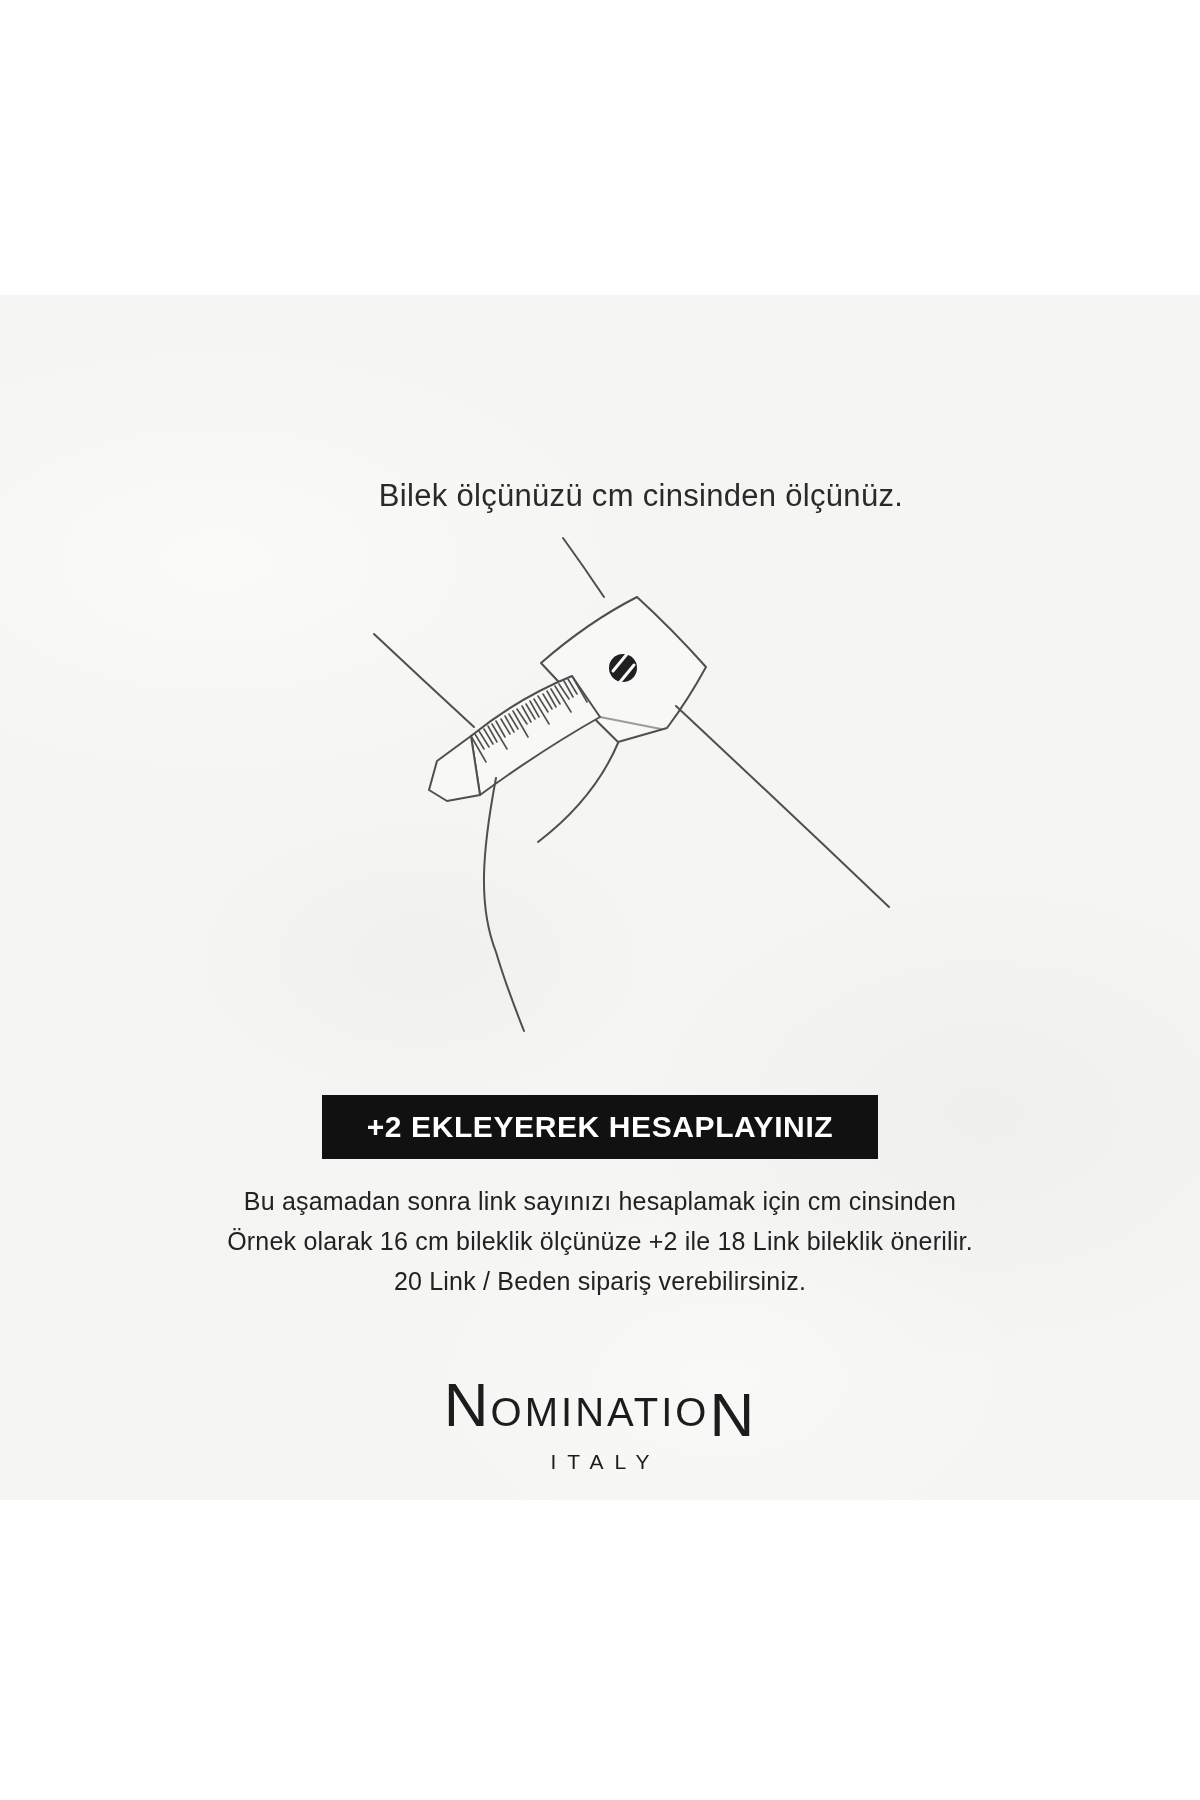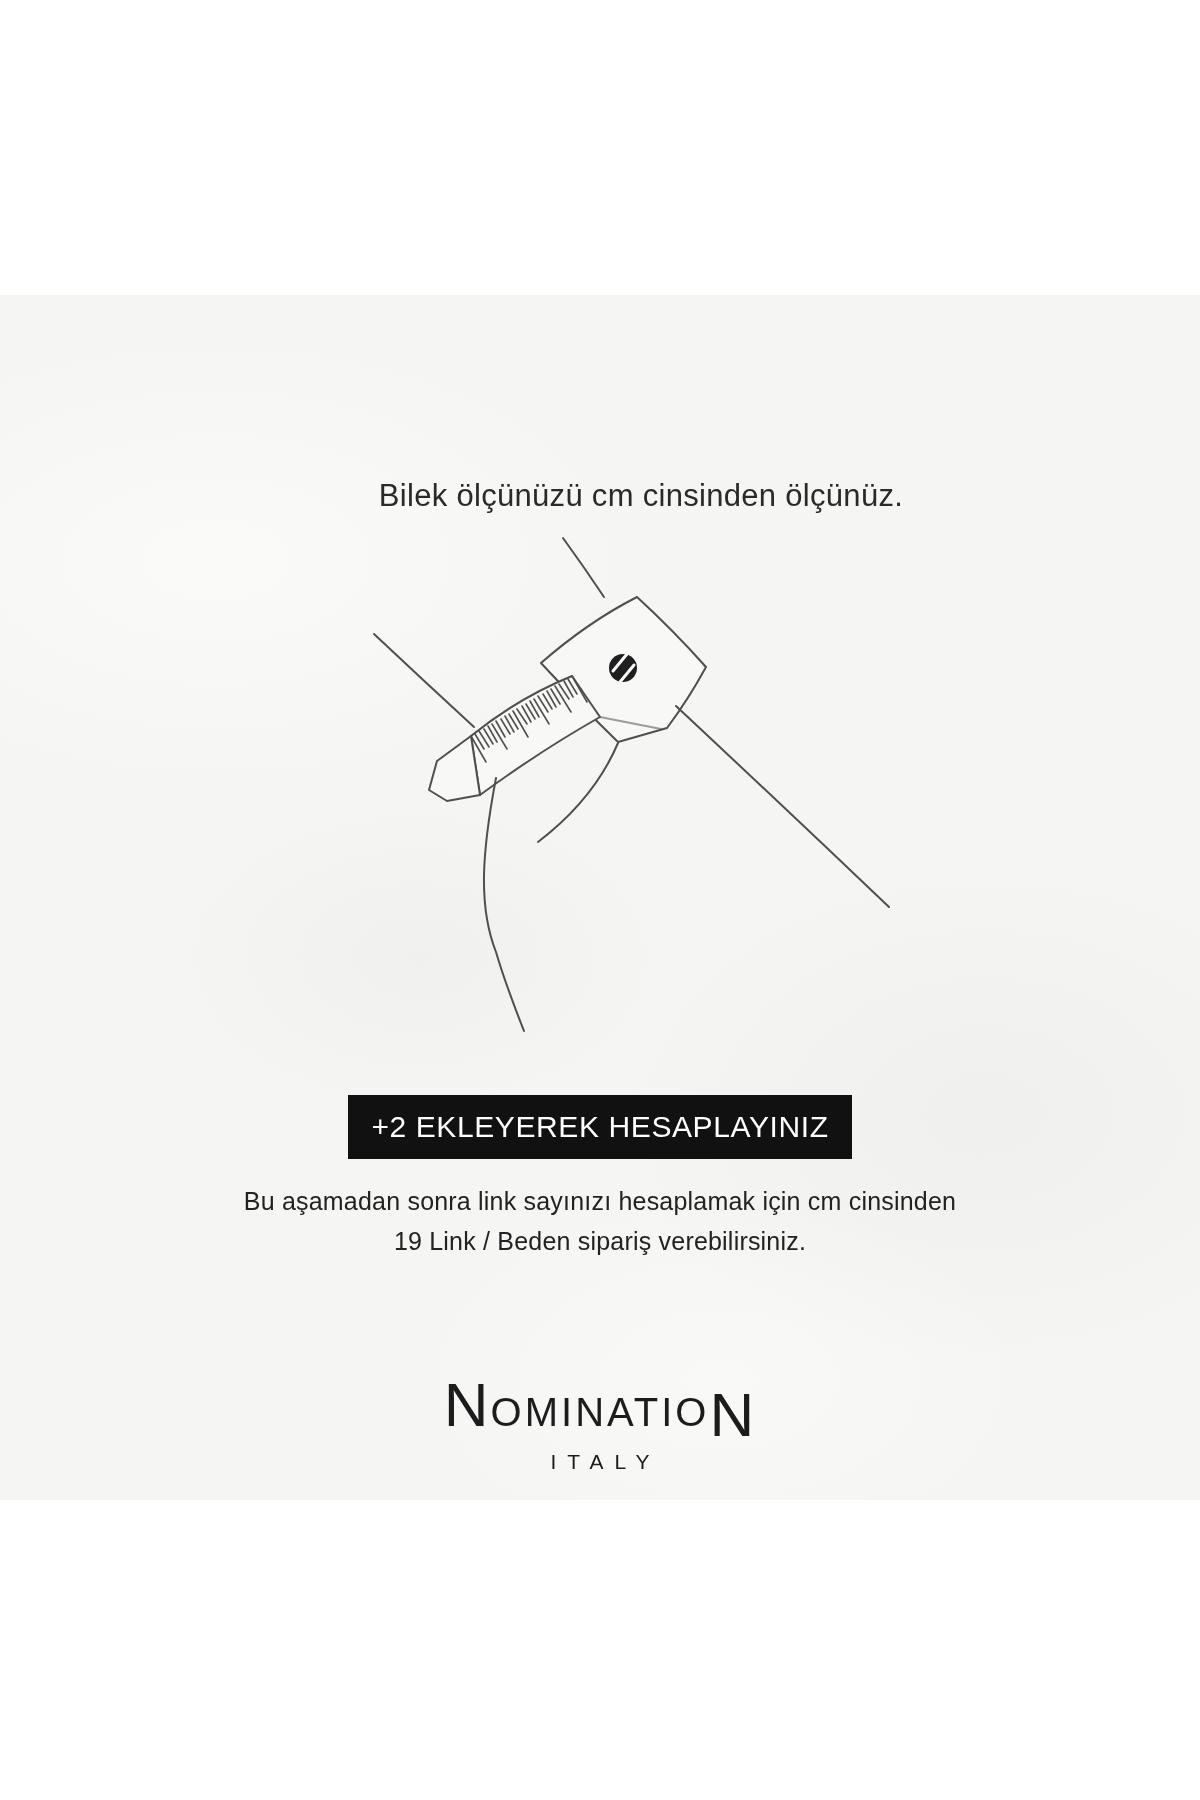--- a/index.html
+++ b/index.html
@@ -31,24 +31,24 @@
     font-size:31px;font-weight:400;color:#2a2a2a;
     letter-spacing:.3px;
     padding-left:41px;
   }
   .illustration{
     position:absolute;left:300px;top:225px;
     width:620px;height:560px;
   }
   .banner{
     position:absolute;top:800px;left:600px;transform:translateX(-50%);
-    width:504px;height:64px;
+    width:556px;height:64px;
     background:#111111;color:#ffffff;
     display:flex;align-items:center;justify-content:center;
-    font-size:30px;font-weight:400;letter-spacing:.6px;
+    font-size:30px;font-weight:700;letter-spacing:.6px;
     white-space:nowrap;
   }
   .instructions{
     position:absolute;top:886px;left:50px;width:1100px;
     text-align:center;color:#222222;
     font-size:25px;font-weight:400;line-height:40px;
     letter-spacing:.2px;
   }
   .instructions p{margin:0;}
   .brand{
@@ -105,21 +105,22 @@
     <g>
       <circle cx="623" cy="668" r="14" fill="#1f1f1f"></circle>
       <path d="M613,671 L627,654 M620,682 L634,665" stroke="#f8f8f6" stroke-width="3" stroke-linecap="round" fill="none"></path>
     </g>
   </svg>
 
   <div class="banner">+2 EKLEYEREK HESAPLAYINIZ</div>
 
   <div class="instructions">
     <p>Bu aşamadan sonra link sayınızı hesaplamak için cm cinsinden</p>
-    <p>19 Link / Beden sipariş verebilirsiniz.</p>
+    <p>Örnek olarak 16 cm bileklik ölçünüze +2 ile 18 Link bileklik önerilir.</p>
+    <p>20 Link / Beden sipariş verebilirsiniz.</p>
   </div>
 
   <div class="brand">
     <div class="brand-name">
       <span class="brand-n">N</span>
       <span class="brand-mid">OMINATIO</span>
       <span class="brand-n-last">N</span>
     </div>
     <div class="brand-country">ITALY</div>
   </div>

